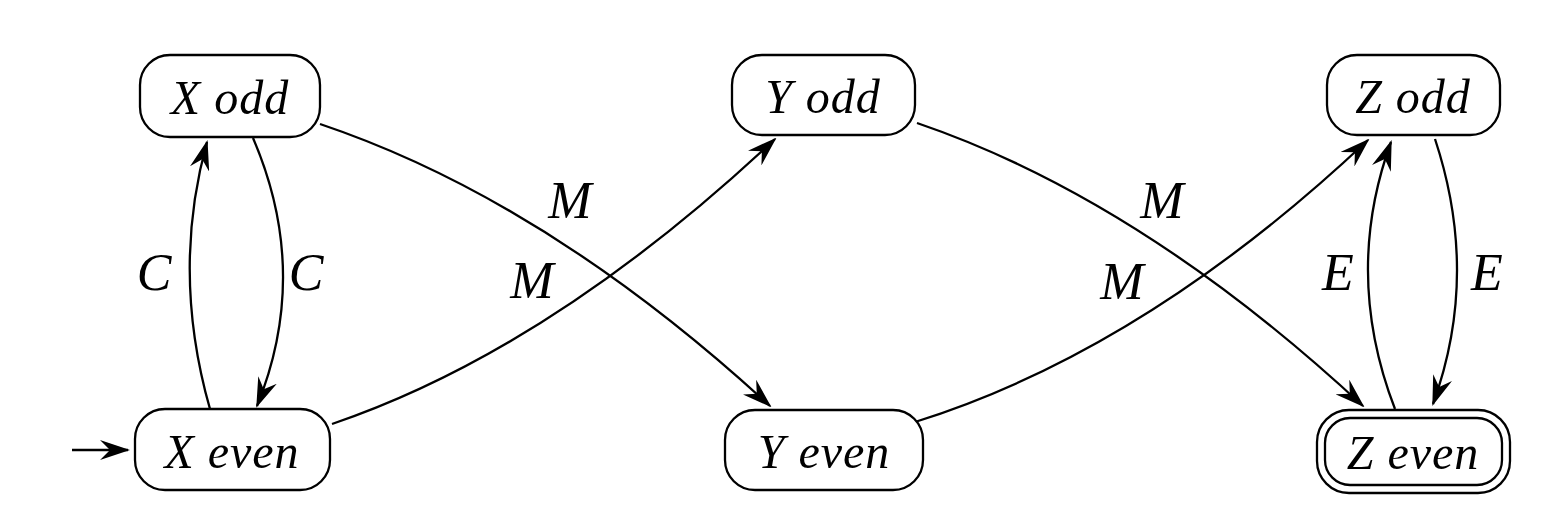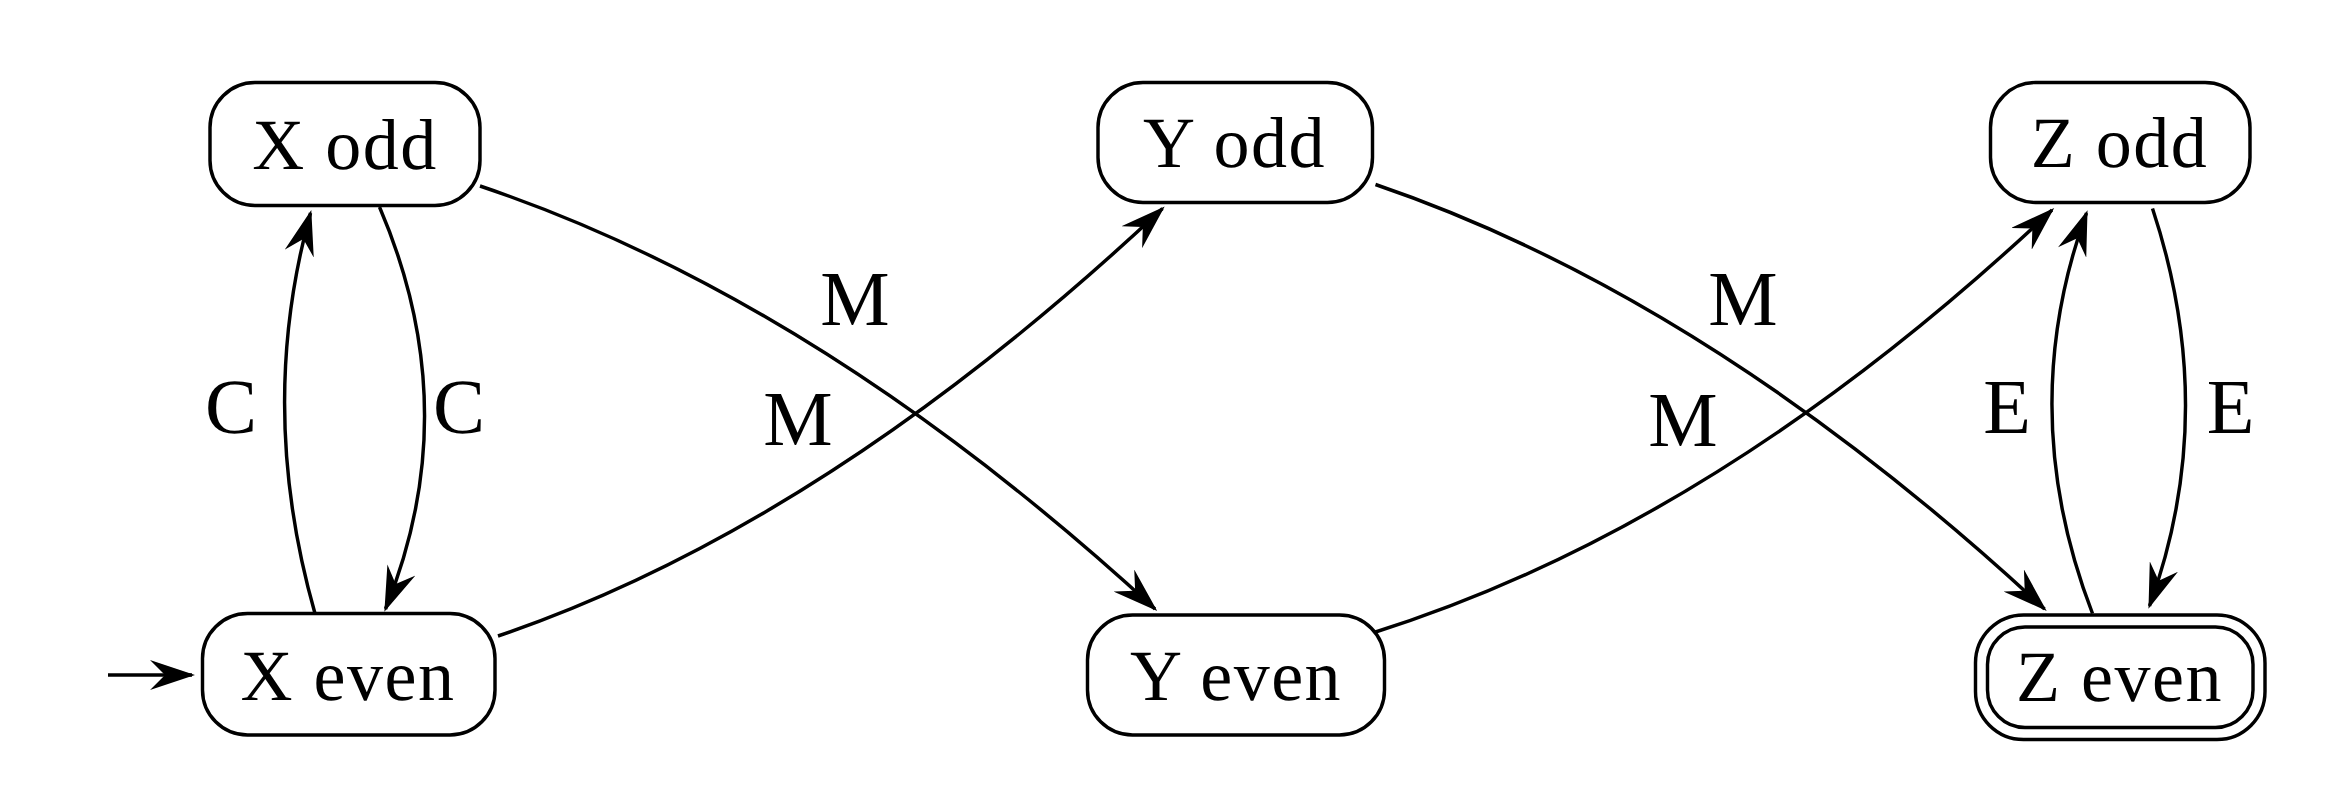--- a/index.html
+++ b/index.html
@@ -7,20 +7,21 @@
     padding: 0;
     background: #ffffff;
     width: 1566px;
     height: 529px;
     overflow: hidden;
     font-family: "Liberation Serif", "DejaVu Serif", serif;
   }
   .diagram-wrap {
     width: 1566px;
     height: 529px;
+    font-style: italic;
   }
   svg {
     display: block;
   }
   .edge {
     fill: none;
     stroke: #000000;
     stroke-width: 2.3;
   }
   .state-shape {

